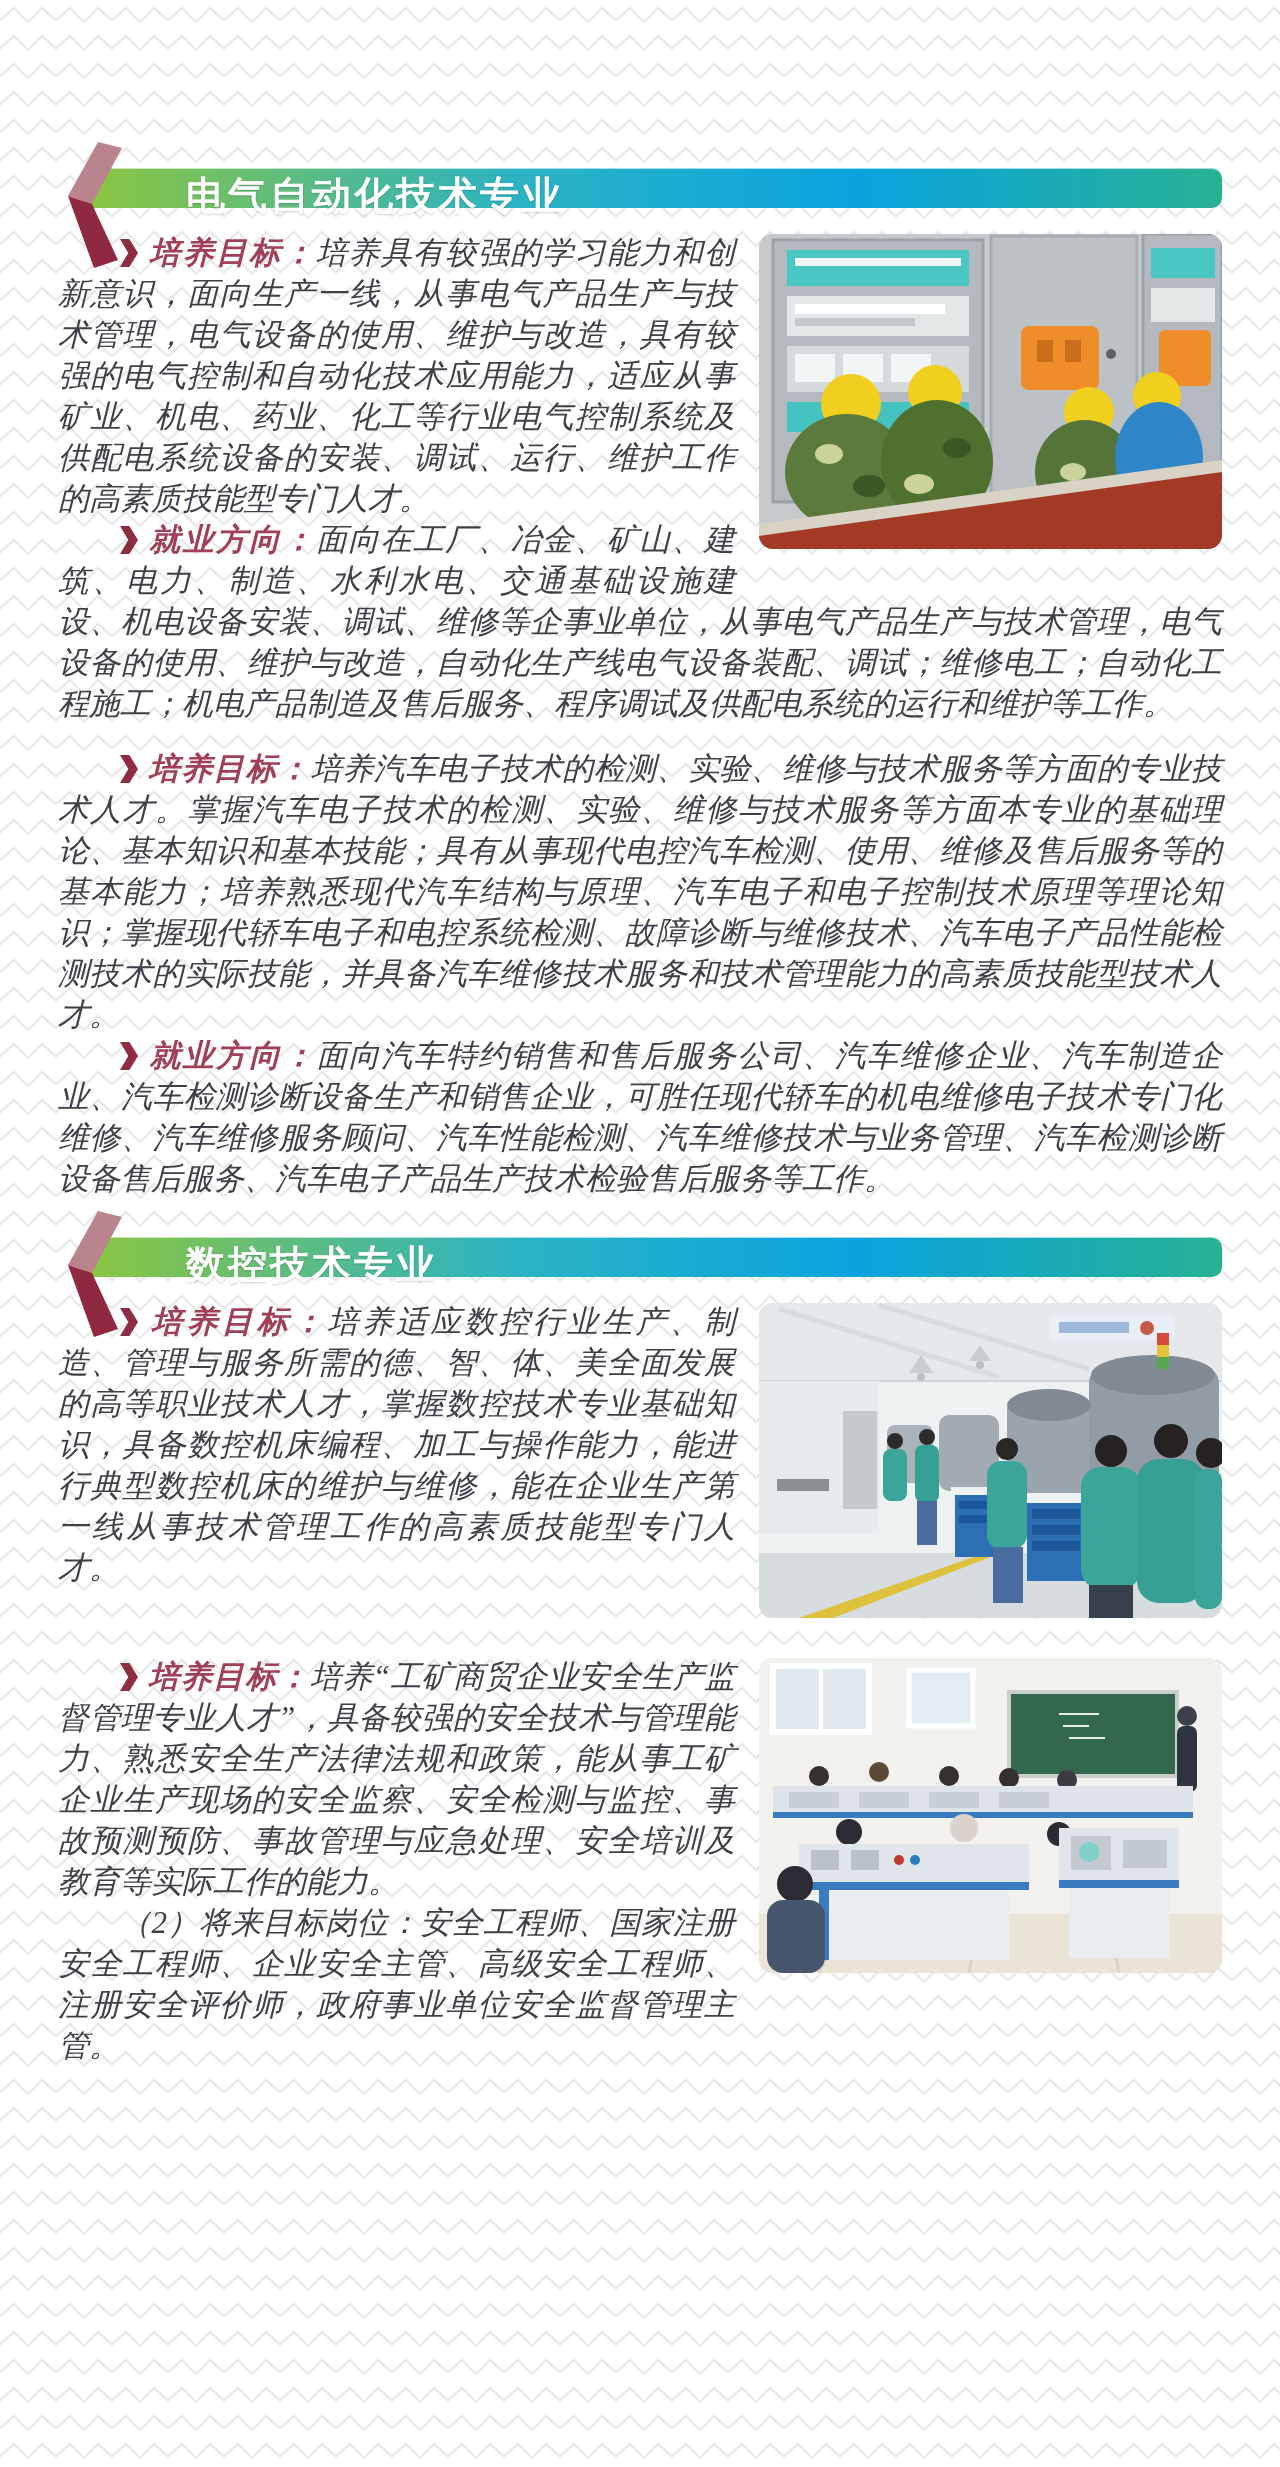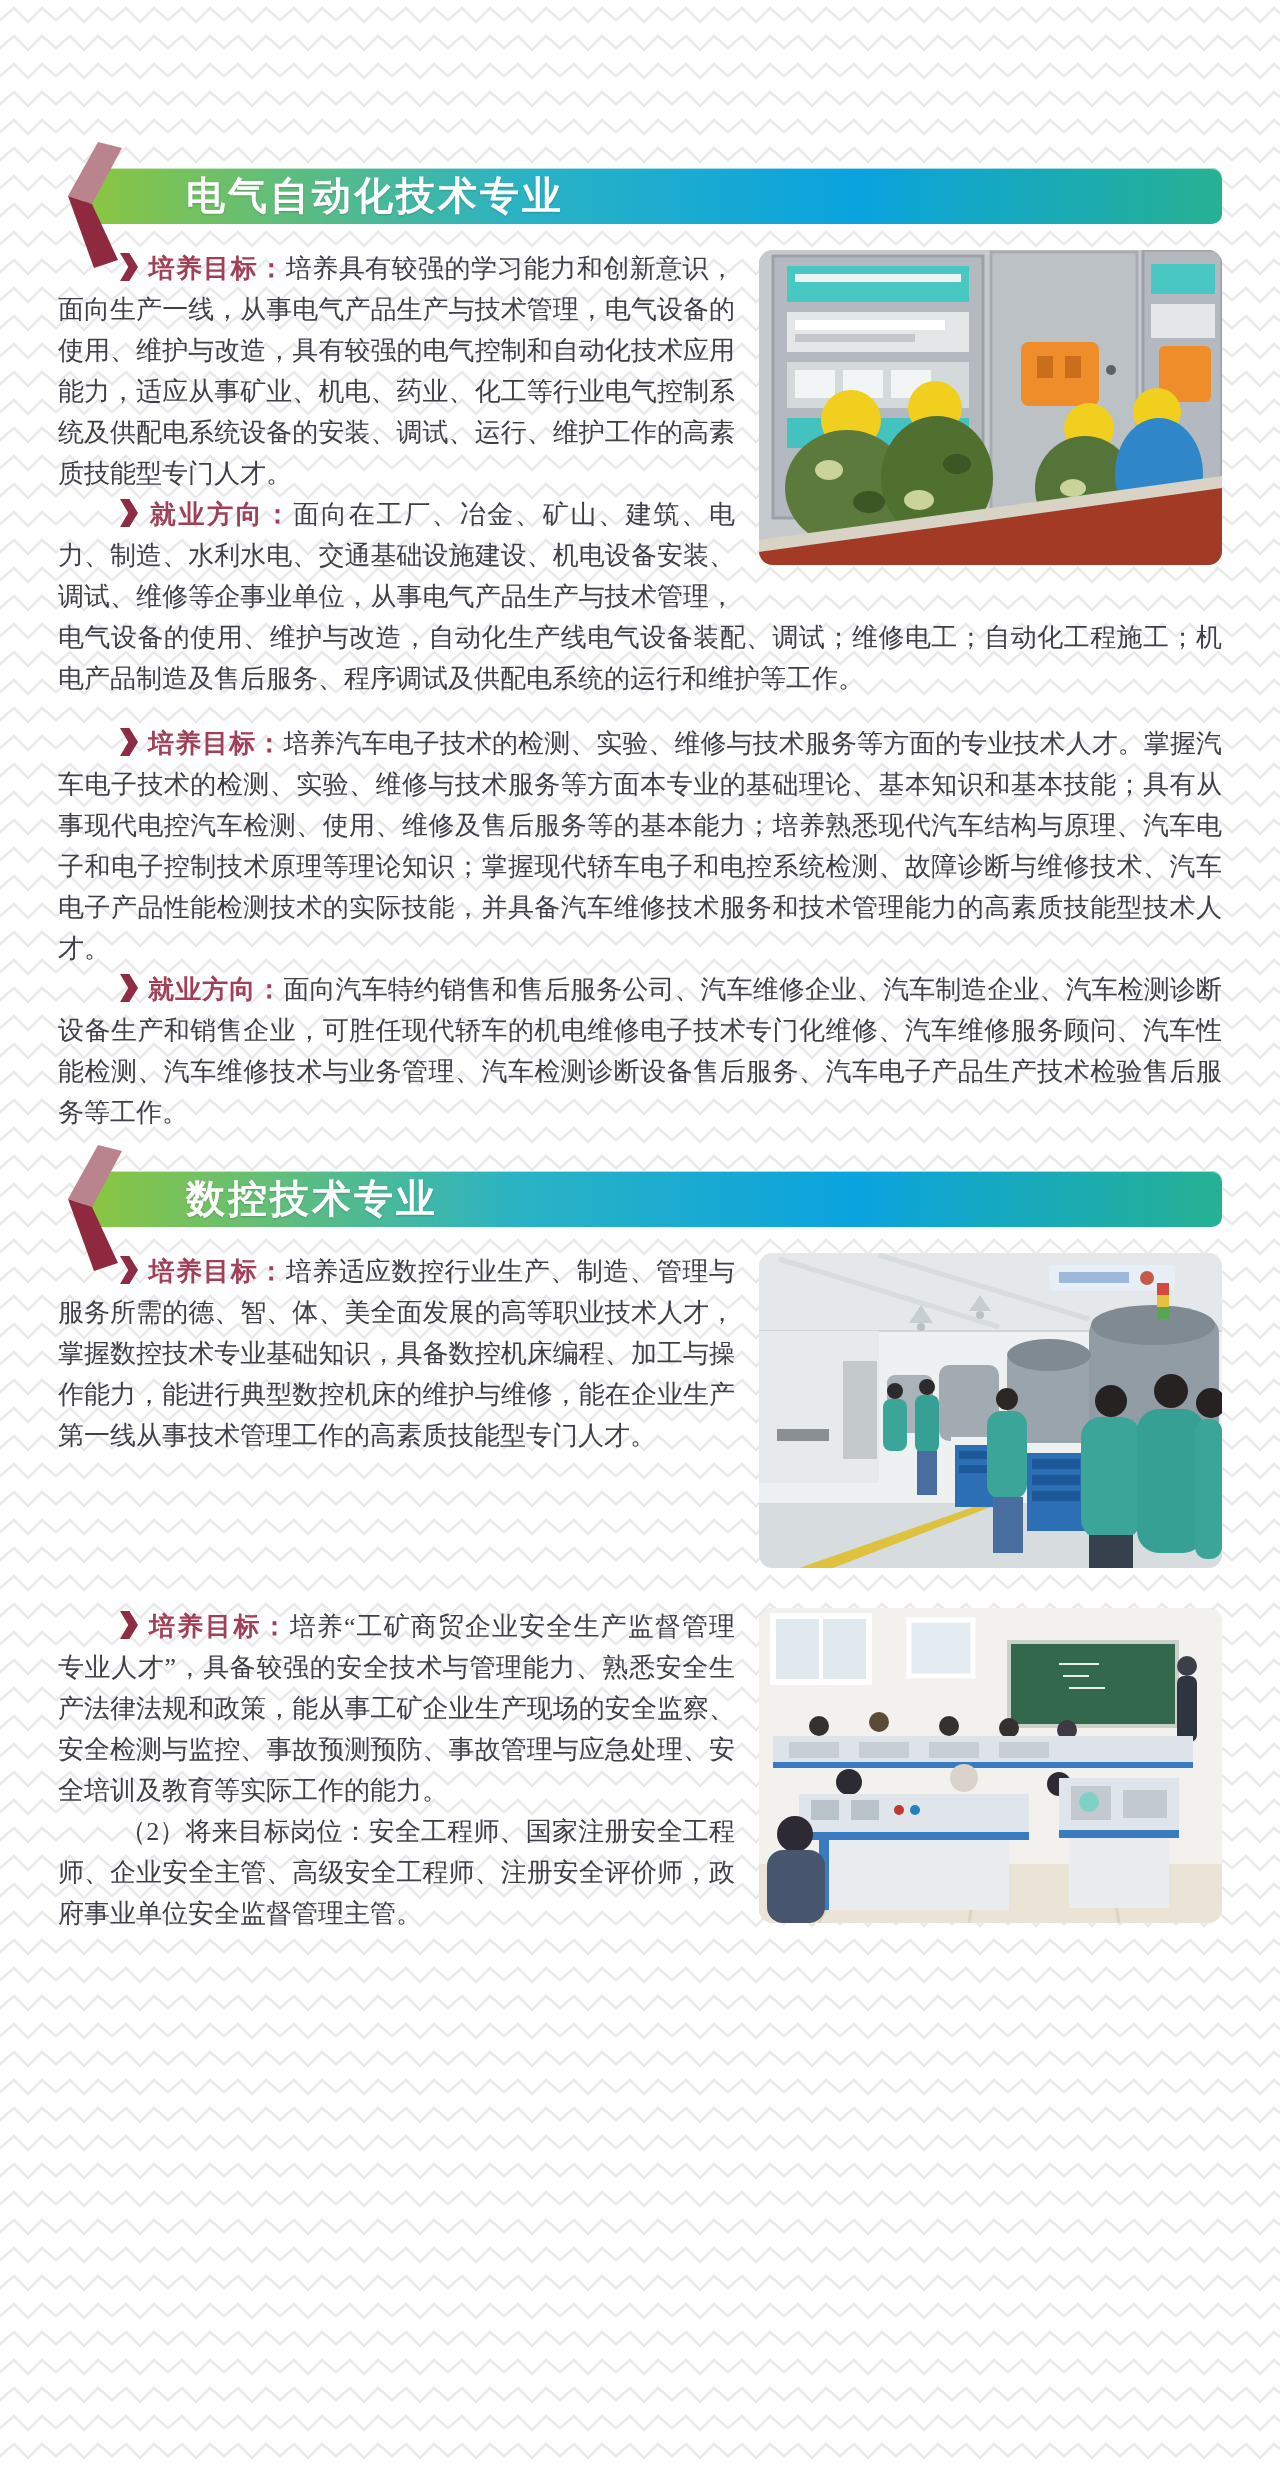--- a/index.html
+++ b/index.html
@@ -21,21 +21,21 @@
     z-index:0;
   }
   .content{
     position:relative;
     z-index:1;
     padding:168px 58px 40px 58px;
   }
   
   .sec-head{
     position:relative;
-    height:56px;
+    height:40px;
     margin:38px 0 0 16px;
   }
   .sec-head.first{ margin-top:0; }
   .sec-bar{
     position:absolute;
     left:10px; right:0; top:0; bottom:0;
     border-radius:10px;
     background:linear-gradient(90deg,#8cc63f 0%, #2bb3c4 38%, #0aa3de 68%, #27b193 100%);
     box-shadow:0 1px 0 rgba(255,255,255,.6) inset;
   }
@@ -53,24 +53,25 @@
     white-space:nowrap;
   }
   .ribbon{
     position:absolute;
     left:-10px; top:-26px;
     z-index:2;
   }
   
   .sec-body{
     margin-top:24px;
-    font-size:26px;
+    font-size:31px;
     line-height:41px;
     color:#3f3f48;
     text-align:justify;
+    font-style:italic;
   }
   .para{ margin:0; text-indent:62px; }
   .bullet{
     display:inline-block;
     width:18px; height:28px;
     margin-right:10px;
     vertical-align:-4px;
     background:#8e2c44;
     clip-path:polygon(0 0,52% 0,100% 50%,52% 100%,0 100%,46% 50%);
   }

